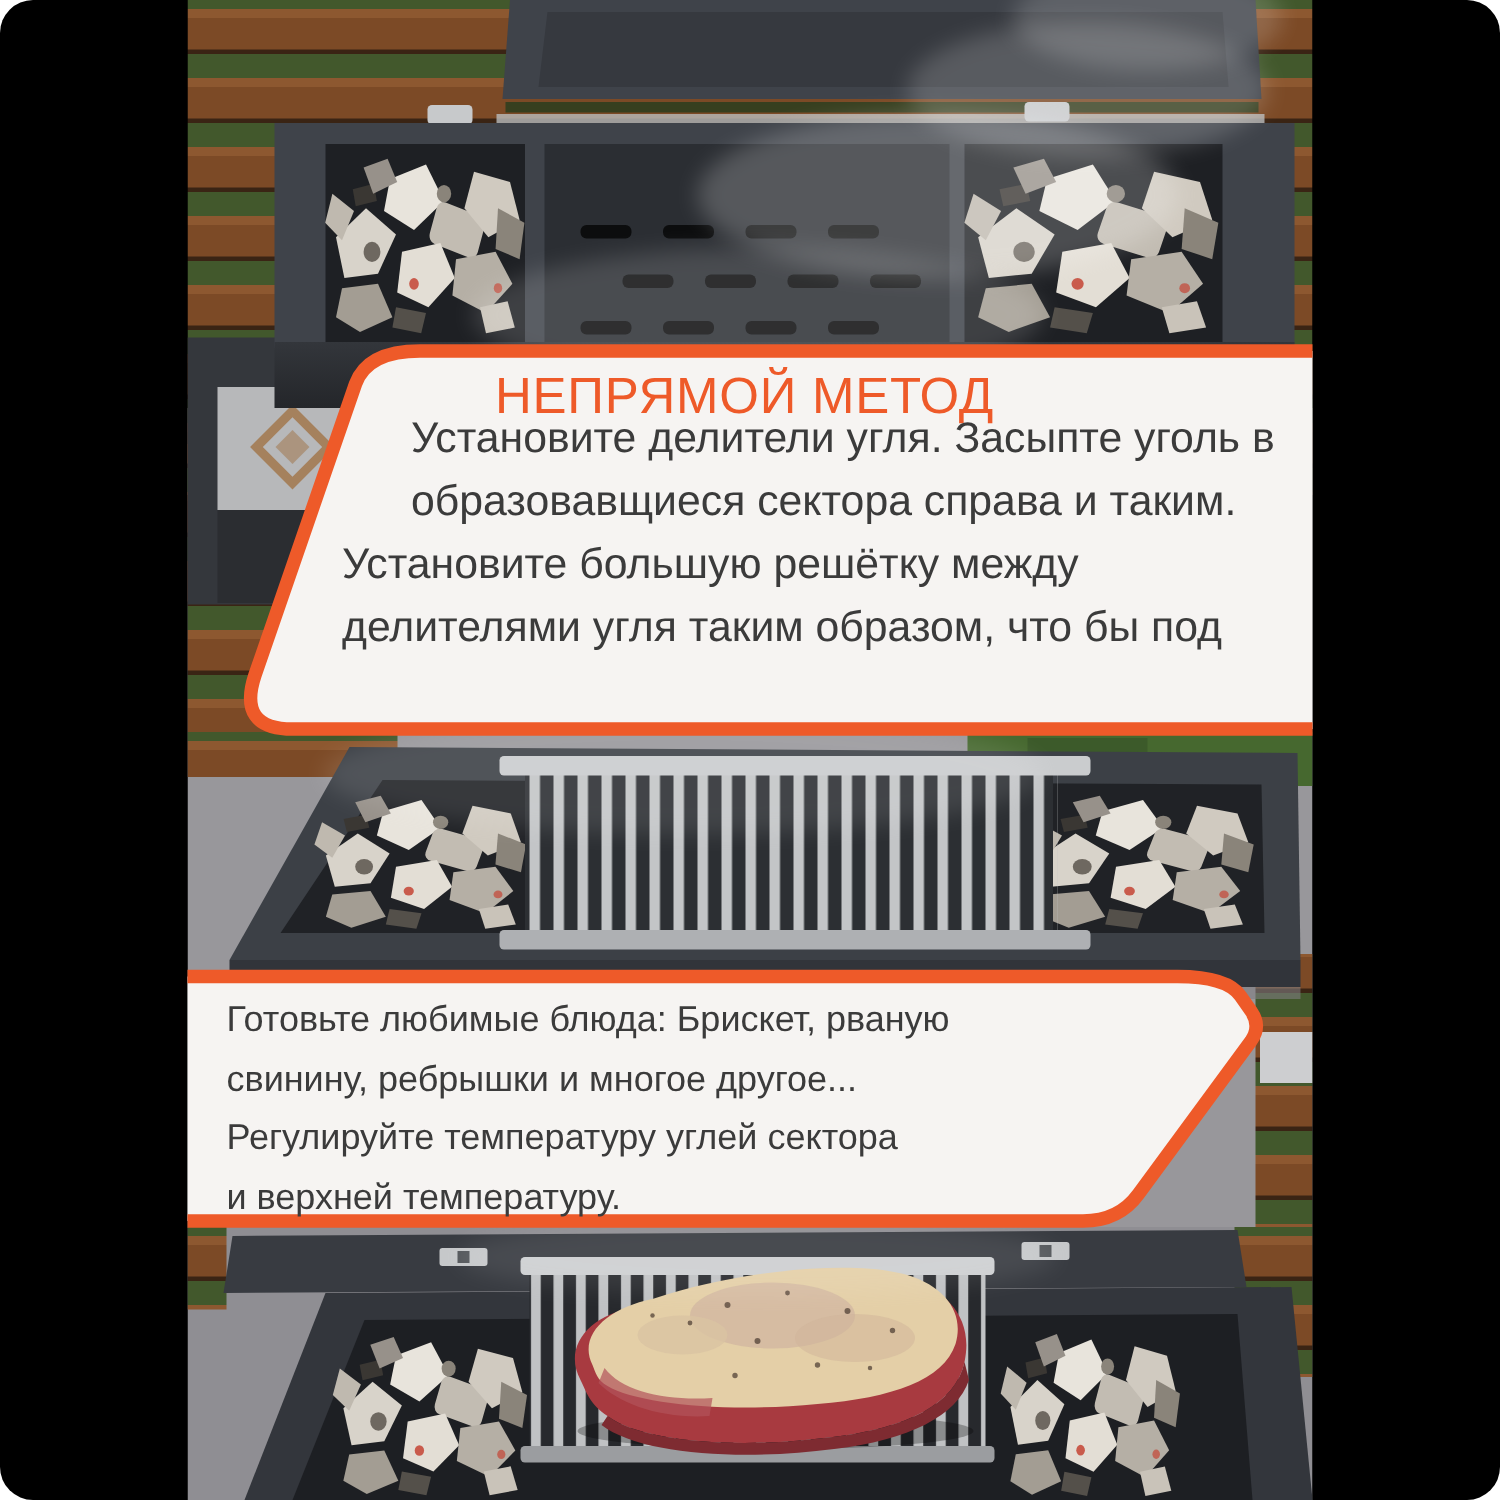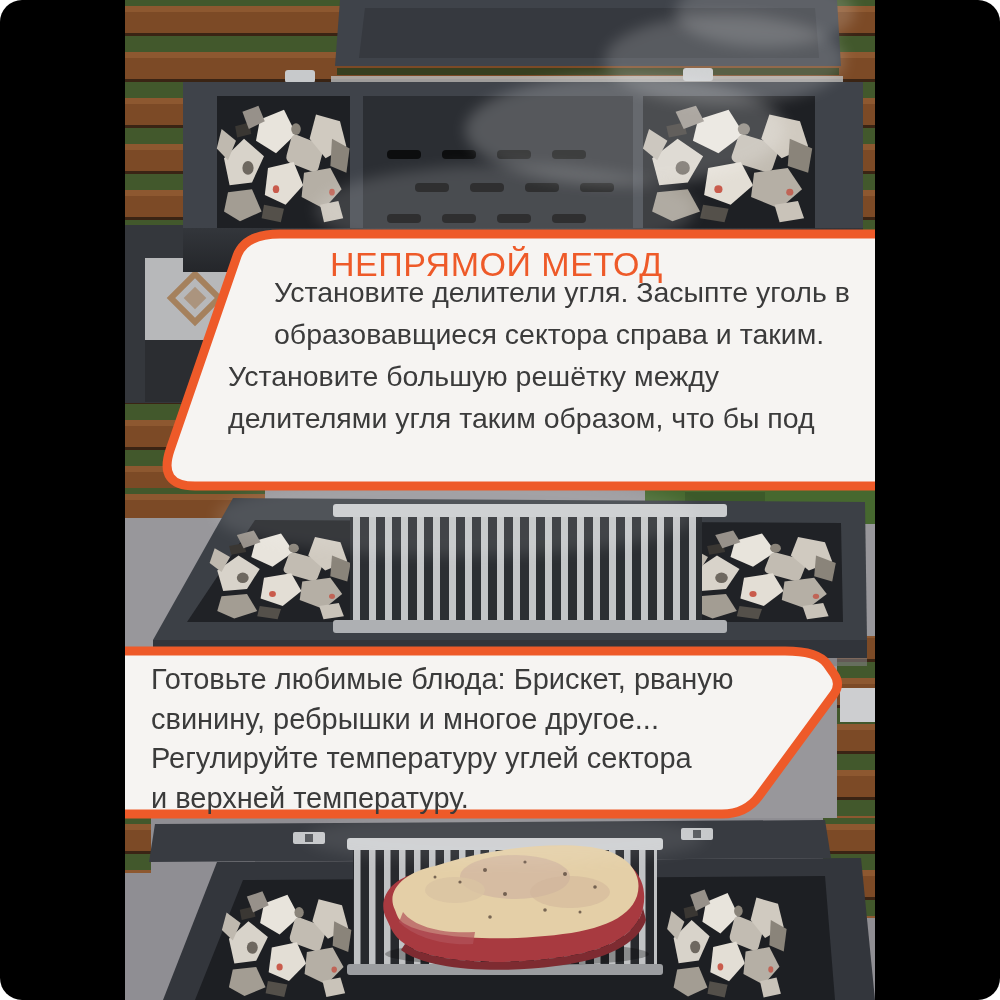--- a/index.html
+++ b/index.html
@@ -2,21 +2,21 @@
 <html><head>
 <meta charset="utf-8">
 <style>
   html,body{margin:0;padding:0;background:#ffffff;font-family:"Liberation Sans",sans-serif;}
   .canvas{position:relative;width:1000px;height:1000px;background:#000;border-radius:22px;overflow:hidden;}
   .photo-col{position:absolute;left:125px;top:0;width:750px;height:1000px;}
   .card1-title{position:absolute;left:290px;top:245px;font-size:34px;font-weight:normal;color:#ee5a29;letter-spacing:.5px;white-space:nowrap;margin-left:40px;}
   .card1-body{position:absolute;left:228px;top:271px;font-size:28.5px;line-height:42px;color:#3b3b3b;}
   .card1-body div{white-space:nowrap;}
   .card1-body div.ind{margin-left:46px;}
-  .card2-body{position:absolute;left:151px;top:660px;font-size:29px;line-height:39.5px;color:#3b3b3b;}
+  .card2-body{position:absolute;left:151px;top:660px;font-size:24px;line-height:39.5px;color:#3b3b3b;}
   .card2-body div{white-space:nowrap;}
 </style>
 </head>
 <body>
 
 <div class="canvas">
   <div class="photo-col">
 
     <svg width="750" height="1000" viewBox="0 0 750 1000">
       <defs>

